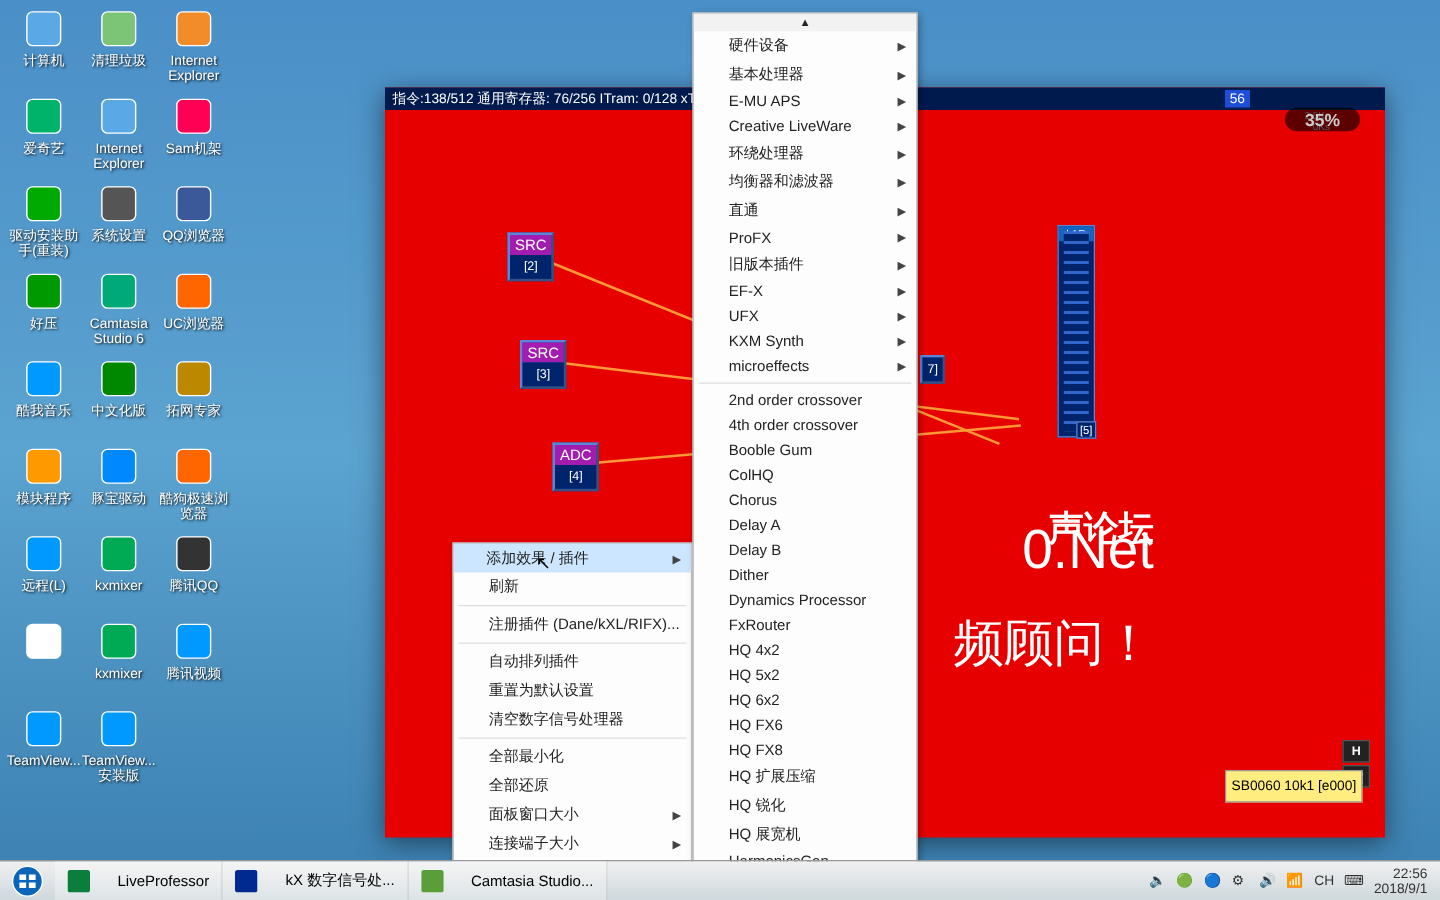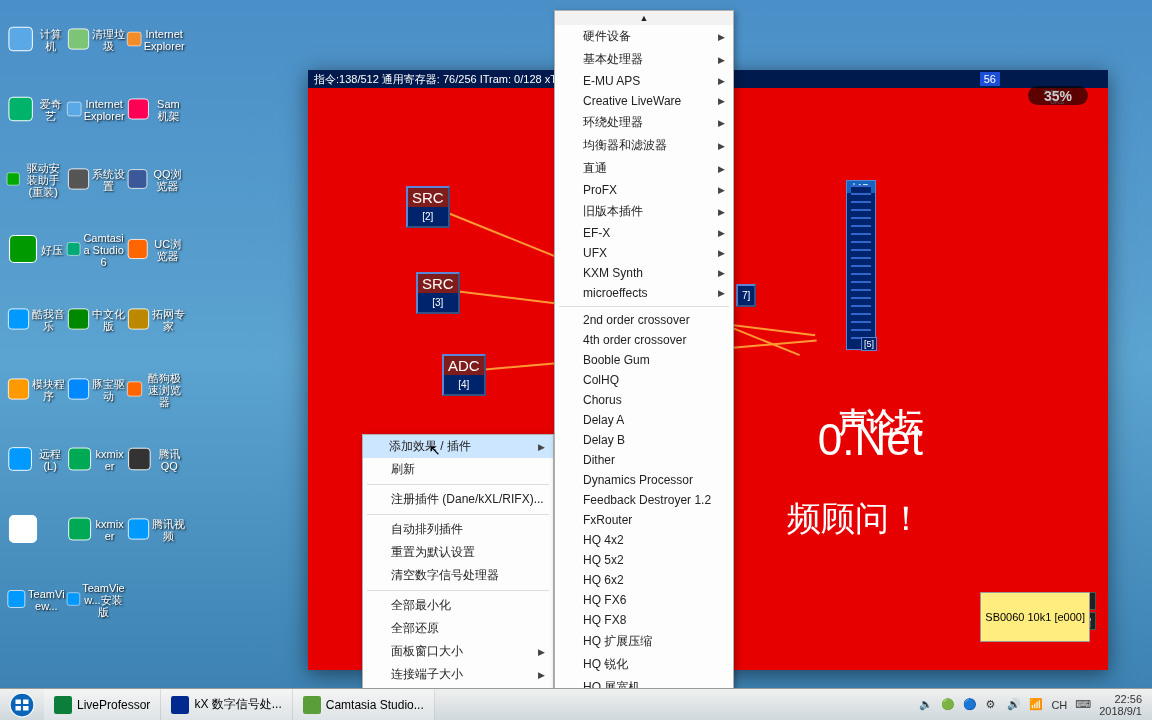--- a/index.html
+++ b/index.html
@@ -1,51 +1,51 @@
 <!DOCTYPE html>
 <html><head>
 <meta charset="utf-8">
 <style>
 * { margin: 0; padding: 0; box-sizing: border-box; font-family: "Microsoft YaHei", Tahoma, sans-serif; }
 body { width: 1152px; height: 720px; overflow: hidden; background: linear-gradient(to bottom, #4a8fc7 0%, #5ba3d0 50%, #3a7fb0 100%); position: relative; }
 
 .desktop-icons { position: absolute; top: 5px; left: 5px; display: grid; grid-template-columns: repeat(3, 60px); grid-auto-rows: 70px; gap: 0; }
-.desktop-icon { display: flex; align-items: center; justify-content: flex-start; cursor: pointer; text-align: center; color: #fff; text-shadow: 1px 1px 2px #000; font-size: 11px; }
+.desktop-icon { display: flex; flex-direction: column; align-items: center; justify-content: flex-start; cursor: pointer; text-align: center; color: #fff; text-shadow: 1px 1px 2px #000; font-size: 11px; }
 .desktop-icon .ico { width: 36px; height: 36px; margin-bottom: 2px; display: flex; align-items: center; justify-content: center; }
 .desktop-icon .ico svg { width: 100%; height: 100%; }
 .desktop-icon span { line-height: 12px; word-break: break-word; max-width: 60px; }
 
 .app-window { position: absolute; left: 308px; top: 70px; width: 800px; height: 600px; background: #e60000; color: #fff; box-shadow: 0 4px 20px rgba(0,0,0,.5); }
 .app-titlebar { background: #001a4d; color: #fff; font-size: 11px; padding: 2px 6px; height: 18px; line-height: 14px; }
 .dsp-canvas { position: relative; width: 100%; height: calc(100% - 18px); }
 .dsp-node { position: absolute; background: #0d47a1; border: 2px outset #5c85d6; color: #fff; font-size: 10px; text-align: center; min-width: 28px; }
-.dsp-node .hdr { background: #7f1d1d; padding: 1px 4px; font-size: 15px; }
+.dsp-node .hdr { background: #a21caf; padding: 1px 4px; font-size: 12px; }
 .dsp-node .body { background: #00246b; padding: 4px; }
 .meter { position: absolute; right: 232px; top: 92px; width: 30px; height: 170px; background: #00246b; border: 1px solid #5c85d6; }
 .meter-ticks { position: absolute; inset: 4px; background: repeating-linear-gradient(to bottom, #3366cc 0 2px, #00246b 2px 8px); }
 .watermark { position: absolute; right: 185px; bottom: 135px; font-size: 34px; font-weight: 400; color: #fff; }
 .watermark-sub { position: absolute; right: 185px; bottom: 228px; font-size: 28px; font-weight: 700; color: #fff; }
-.statusbar { position: absolute; bottom: 28px; right: 18px; background: #ffed80; color: #000; font-size: 11px; padding: 18px 4px; border: 1px solid #999; }
+.statusbar { position: absolute; bottom: 28px; right: 18px; background: #ffed80; color: #000; font-size: 11px; padding: 6px 4px; border: 1px solid #999; }
 .gauge { position: absolute; right: 20px; top: -2px; width: 60px; height: 19px; background: rgba(0,0,0,.6); border-radius: 18px; display: flex; align-items: center; justify-content: center; color: #ccc; font-size: 14px; font-weight: 600; }
 .gauge-small { position: absolute; right: 44px; top: 0px; font-size: 8px; color: #cde; text-align: right; }
 .side-btn { position: absolute; right: 12px; width: 22px; height: 18px; background: #222; border: 1px solid #555; display:flex; align-items:center; justify-content:center; }
 
 .context-menu { position: absolute; background: #fdfdfd; border: 1px solid #b0b0b0; box-shadow: 2px 2px 6px rgba(0,0,0,.3); font-size: 12px; color: #222; }
 .context-menu .item { padding: 3px 22px 3px 28px; white-space: nowrap; position: relative; cursor: default; }
 .context-menu .item.highlight { background: #cde6ff; padding-left: 26px; }
 .context-menu .item .arrow { position: absolute; right: 8px; top: 50%; transform: translateY(-50%); font-size: 9px; color: #444; }
 .context-menu .sep { height: 1px; background: #ddd; margin: 3px 4px; }
 .context-menu .check { position: absolute; left: 8px; top: 3px; }
 .context-menu .scroll-arrow { text-align: center; font-size: 9px; padding: 2px 0; background: #f2f2f2; cursor: default; }
 #menu-parent { left: 362px; top: 434px; width: 192px; }
 #menu-sub { left: 554px; top: 10px; width: 180px; max-height: 708px; }
 
 .taskbar { position: absolute; bottom: 0; left: 0; right: 0; height: 32px; background: linear-gradient(to bottom, #f0f0f0, #cfd8dc); border-top: 1px solid #999; display: flex; align-items: stretch; }
 .start-btn { width: 44px; display: flex; align-items: center; justify-content: center; }
-.task-item { display: flex; align-items: center; padding: 0 10px; border-right: 1px solid rgba(0,0,0,.1); background: rgba(255,255,255,.3); font-size: 12px; gap: 5px; cursor: pointer; }
+.task-item { display: flex; align-items: center; padding: 0 10px; border-right: 1px solid rgba(0,0,0,.1); background: rgba(255,255,255,.3); font-size: 12px; gap: 22px; cursor: pointer; }
 .task-item .tico { width: 18px; height: 18px; display:inline-block; }
 .tray { margin-left: auto; display: flex; align-items: center; gap: 8px; padding: 0 10px; font-size: 11px; color: #333; }
 .tray .clock { text-align: right; line-height: 12px; }
 .tray-ico { width: 14px; height: 14px; display: inline-block; }
 
 .orange-line { position: absolute; height: 2px; background: #ff9933; transform-origin: left center; }
 </style>
 </head>
 <body>
 
@@ -294,21 +294,21 @@
       <div class="body">7]</div>
     </div>
     <div class="meter">
       <div class="hdr" style="background:#1565c0;font-size:9px;text-align:center;padding:1px">k1R</div>
       <div class="meter-ticks"></div>
       <div style="position:absolute;bottom:-2px;right:-2px;background:#00246b;border:1px solid #5c85d6;font-size:9px;padding:1px 2px">[5]</div>
     </div>
 
     <div class="watermark-sub">声论坛</div>
     <div class="watermark" style="bottom:205px;font-size:44px">0.Net</div>
-    <div class="watermark" style="bottom:128px;font-size:34px">频顾问！</div>
+    <div class="watermark" style="bottom:128px;font-size:40px">频顾问！</div>
 
     <div class="side-btn" style="bottom:60px">
       <span style="color:#fff;font-size:10px;font-weight:700">H</span>
     </div>
     <div class="side-btn" style="bottom:40px">
       <span style="color:#fff;font-size:11px">📷</span>
     </div>
 
     <div class="statusbar">SB0060 10k1 [e000]</div>
   </div>
@@ -352,21 +352,20 @@
       <div class="sep"></div>
       <div class="item">2nd order crossover</div>
       <div class="item">4th order crossover</div>
       <div class="item">Booble Gum</div>
       <div class="item">ColHQ</div>
       <div class="item">Chorus</div>
       <div class="item">Delay A</div>
       <div class="item">Delay B</div>
       <div class="item">Dither</div>
       <div class="item">Dynamics Processor</div>
-      <div class="item">Feedback Destroyer 1.2</div>
       <div class="item">FxRouter</div>
       <div class="item">HQ 4x2</div>
       <div class="item">HQ 5x2</div>
       <div class="item">HQ 6x2</div>
       <div class="item">HQ FX6</div>
       <div class="item">HQ FX8</div>
       <div class="item">HQ 扩展压缩</div>
       <div class="item">HQ 锐化</div>
       <div class="item">HQ 展宽机</div>
       <div class="item">HarmonicsGen</div>

